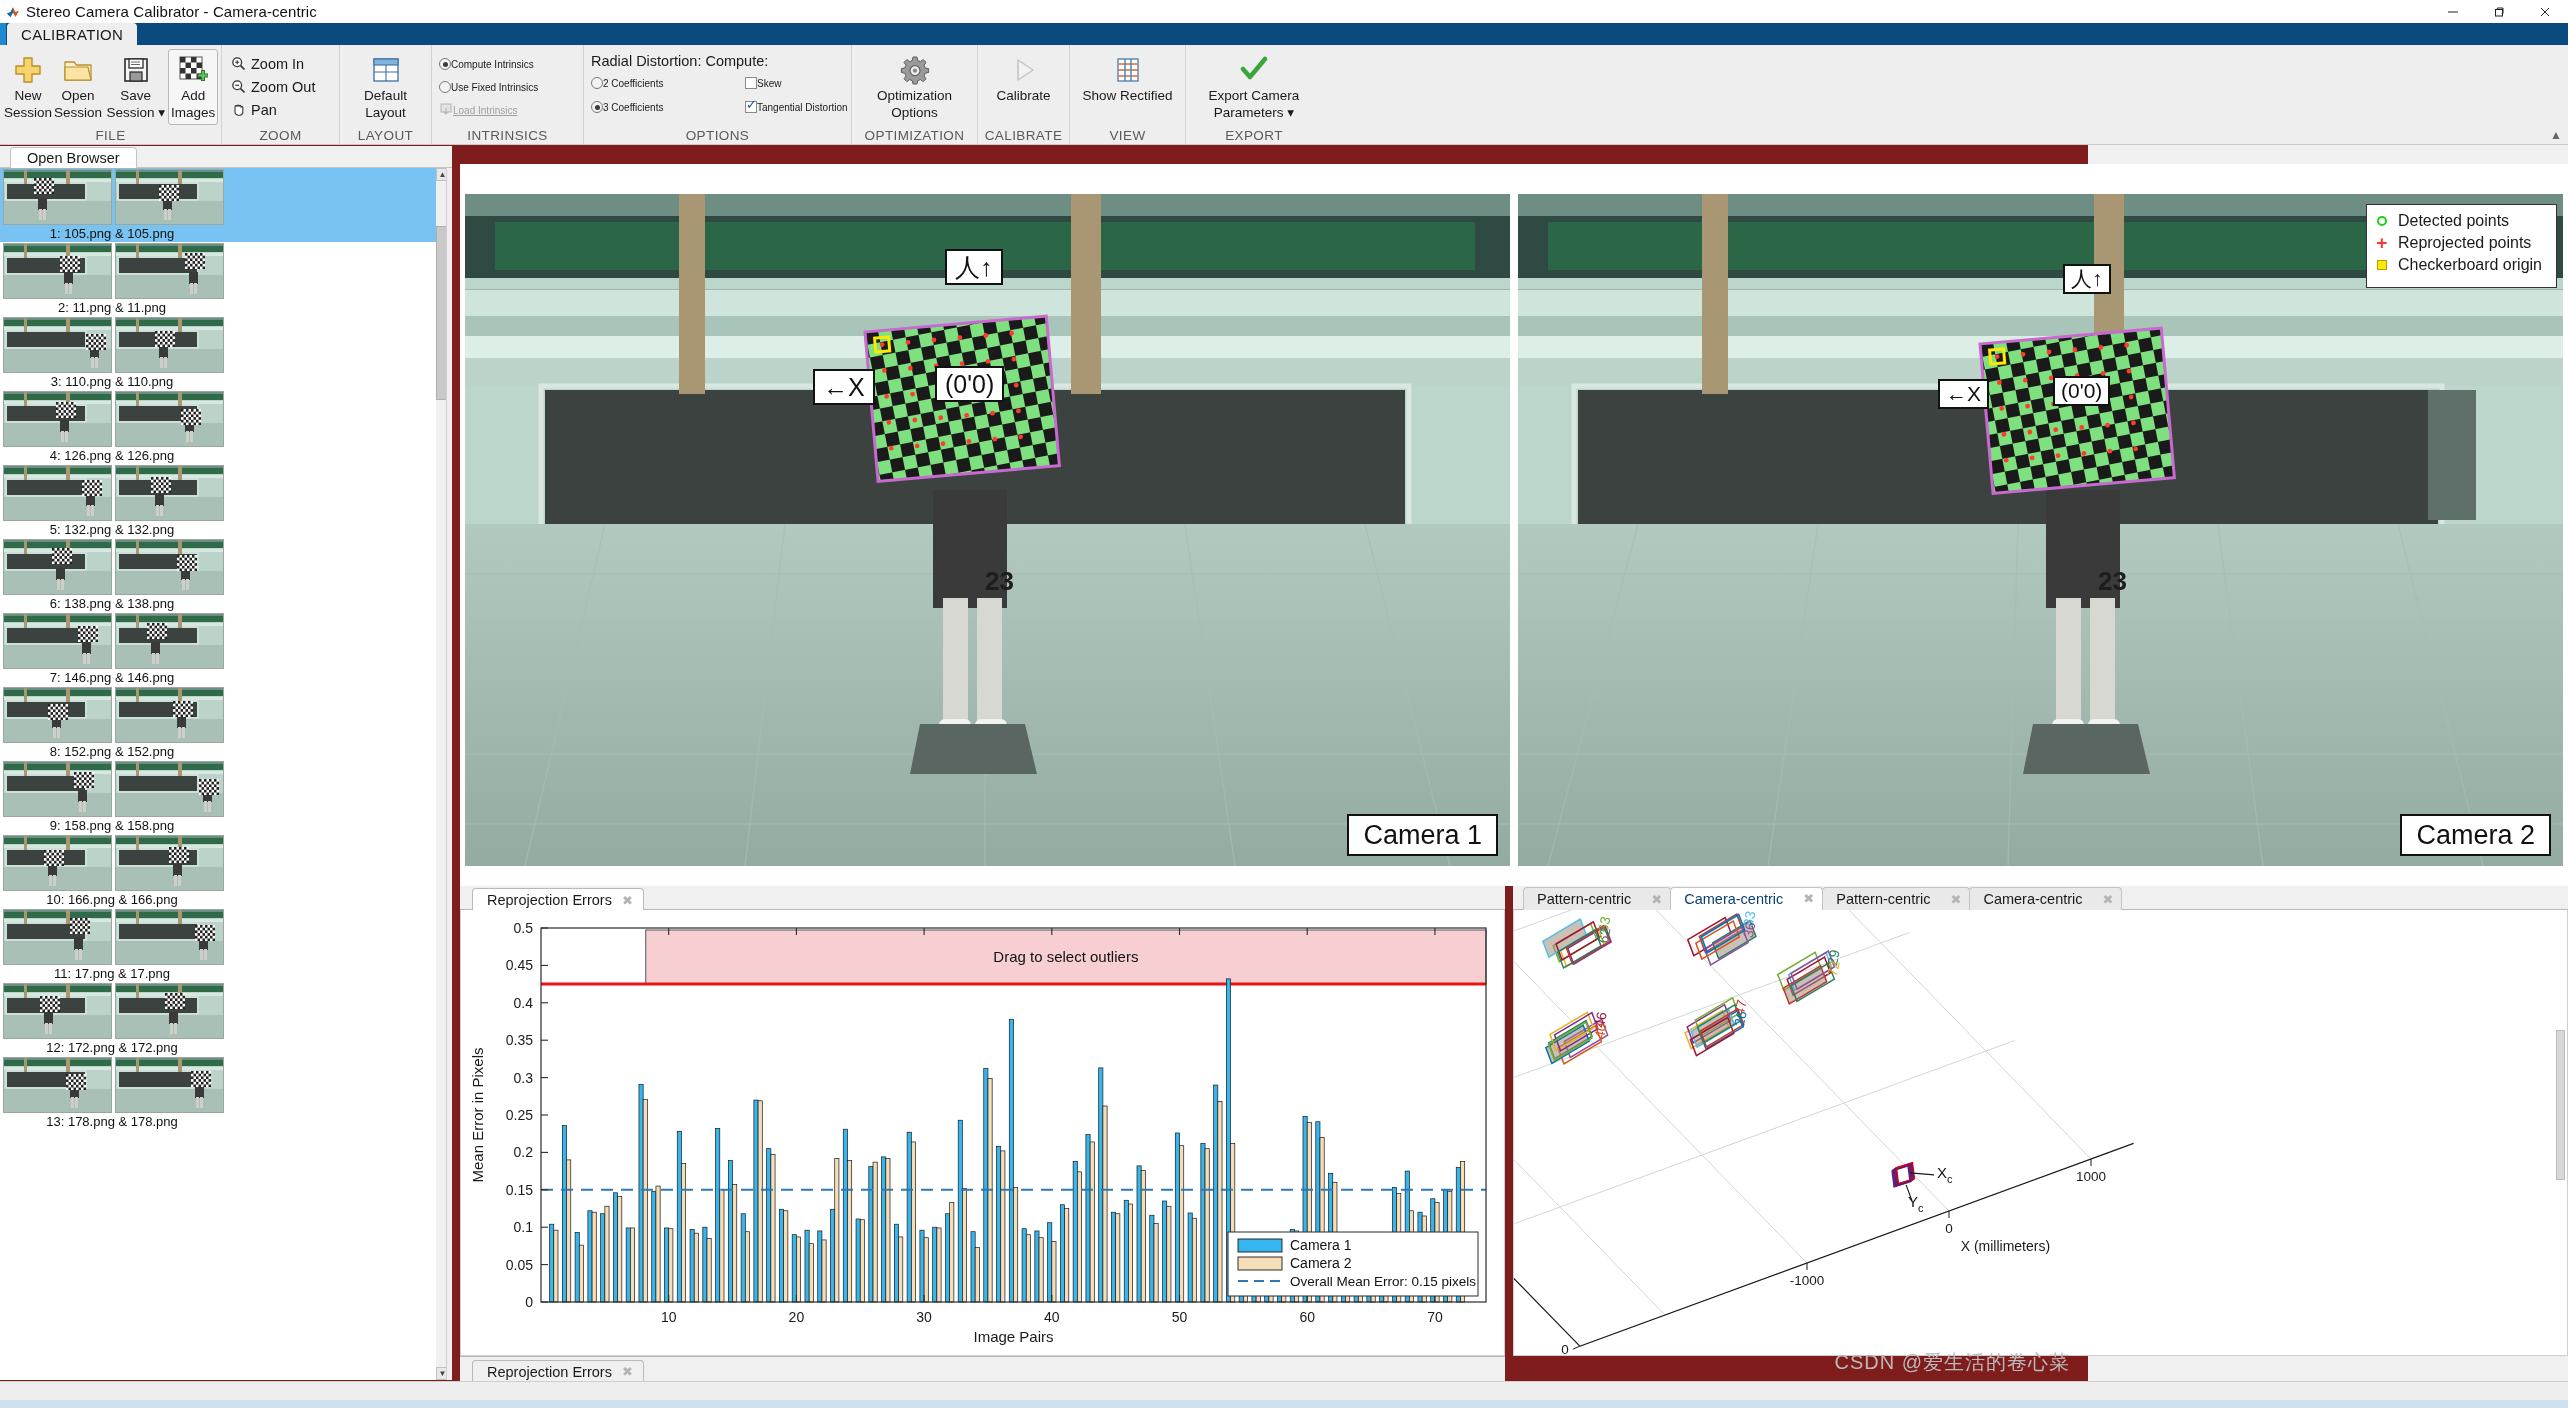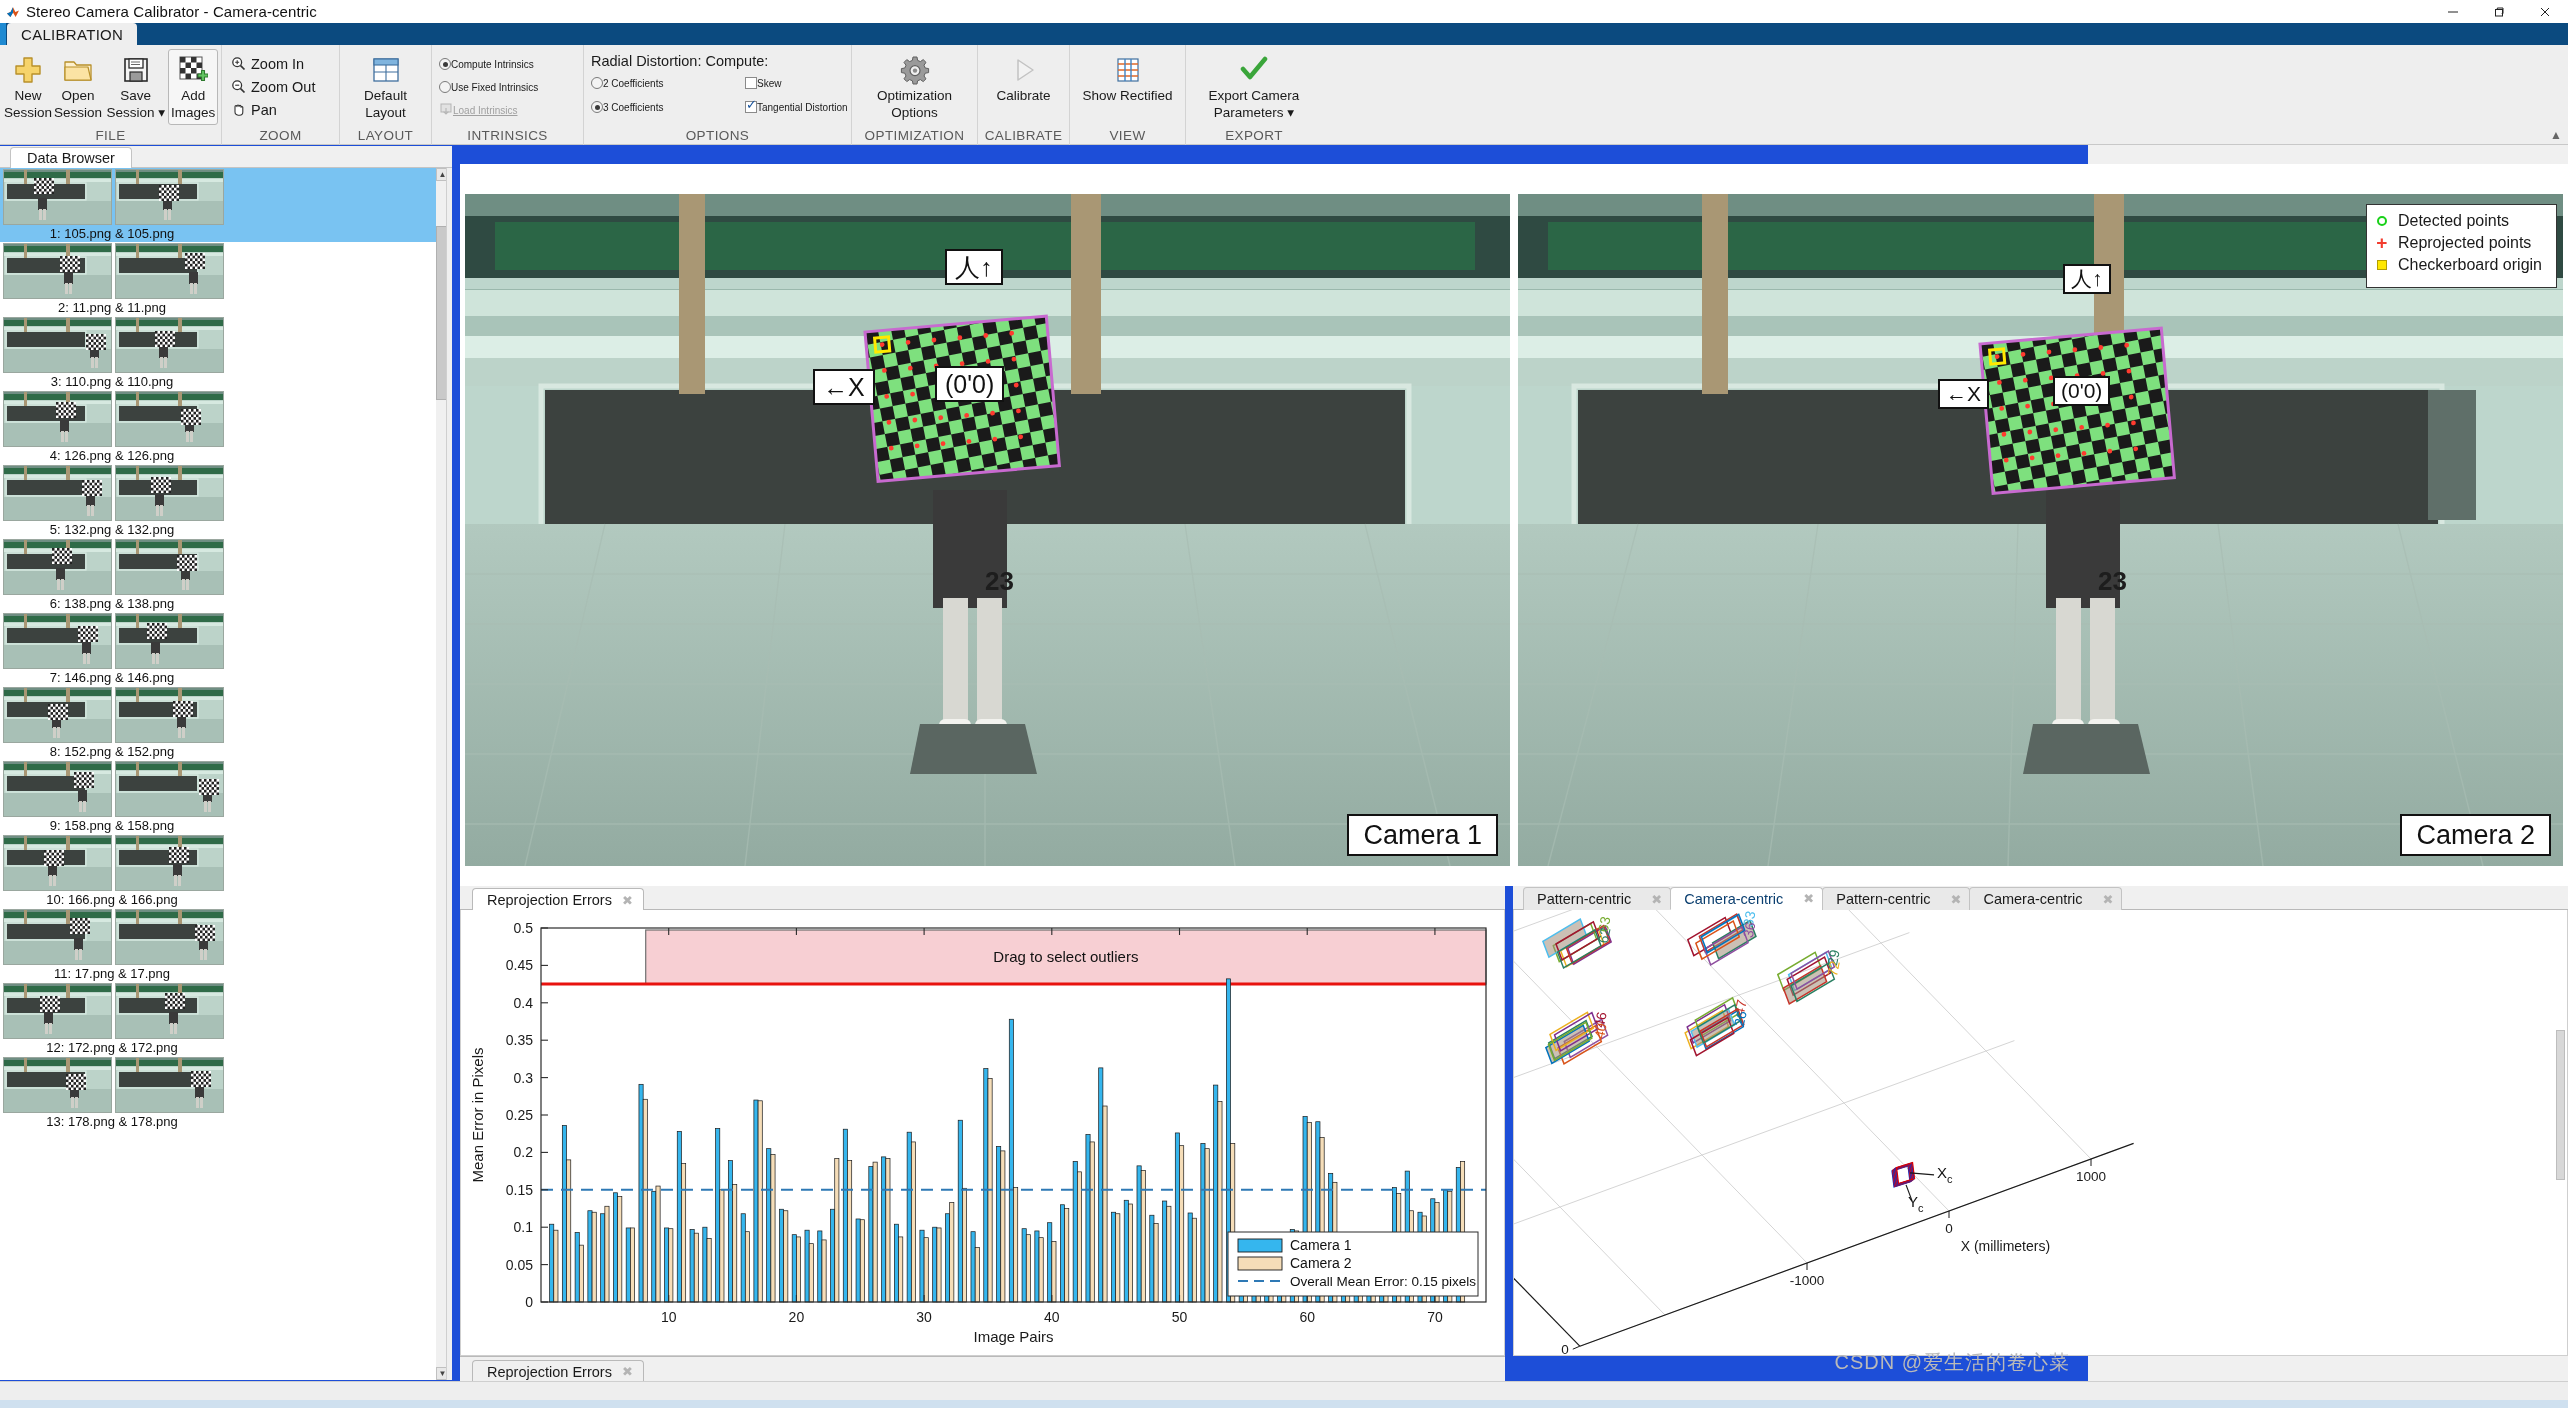--- a/index.html
+++ b/index.html
@@ -4,21 +4,21 @@
 <style>
   * { box-sizing: border-box; margin:0; padding:0; }
   html,body { width:2568px; height:1408px; overflow:hidden; }
   body {
     font-family: "Liberation Sans", sans-serif;
     font-size: 17px;
     background:#f0f0f0;
     color:#1a1a1a;
     -webkit-font-smoothing: antialiased;
   }
-  .app { position:relative; width:2088px; height:1408px; background:#1d4ed8; }
+  .app { position:relative; width:2088px; height:1408px; background:#7f1d1d; }
 
   
   .titlebar{
     position:absolute; left:0; top:0; width:2568px; height:23px;
     background:#ffffff; display:flex; align-items:center; z-index:40;
   }
   .title-ico{ width:14px;height:14px;margin-left:6px;margin-right:6px;position:relative;flex:none;}
   .title-ico svg{display:block;}
   .title-text{ font-size:15px; color:#111; letter-spacing:.1px;}
   .win-btns{ margin-left:auto; display:flex; height:23px;}
@@ -474,21 +474,21 @@
           </div>
         </div>
         <div class="rb-glabel">EXPORT</div>
       </div>
 
     </div>
     <div class="collapse-arrow">▲</div>
   </div>
 
   <div class="browser-tabbar">
-    <div class="browser-tab">Data Browser</div>
+    <div class="browser-tab">Open Browser</div>
   </div>
   <div class="browser">
     <div class="thumb-list" id="thumbList">
         <div class="thumb-item sel">
           <div class="thumb-pair">
             <div class="thumb"><svg viewBox="0 0 109 56" preserveAspectRatio="none" width="109" height="56">
     <rect width="109" height="56" fill="#bcd3c9"></rect>
     <rect y="0" width="109" height="4" fill="#6f8e83"></rect>
     <rect y="2" width="109" height="6" fill="#2f6b48"></rect>
     <rect y="9" width="109" height="3" fill="#d6e9e0"></rect>

